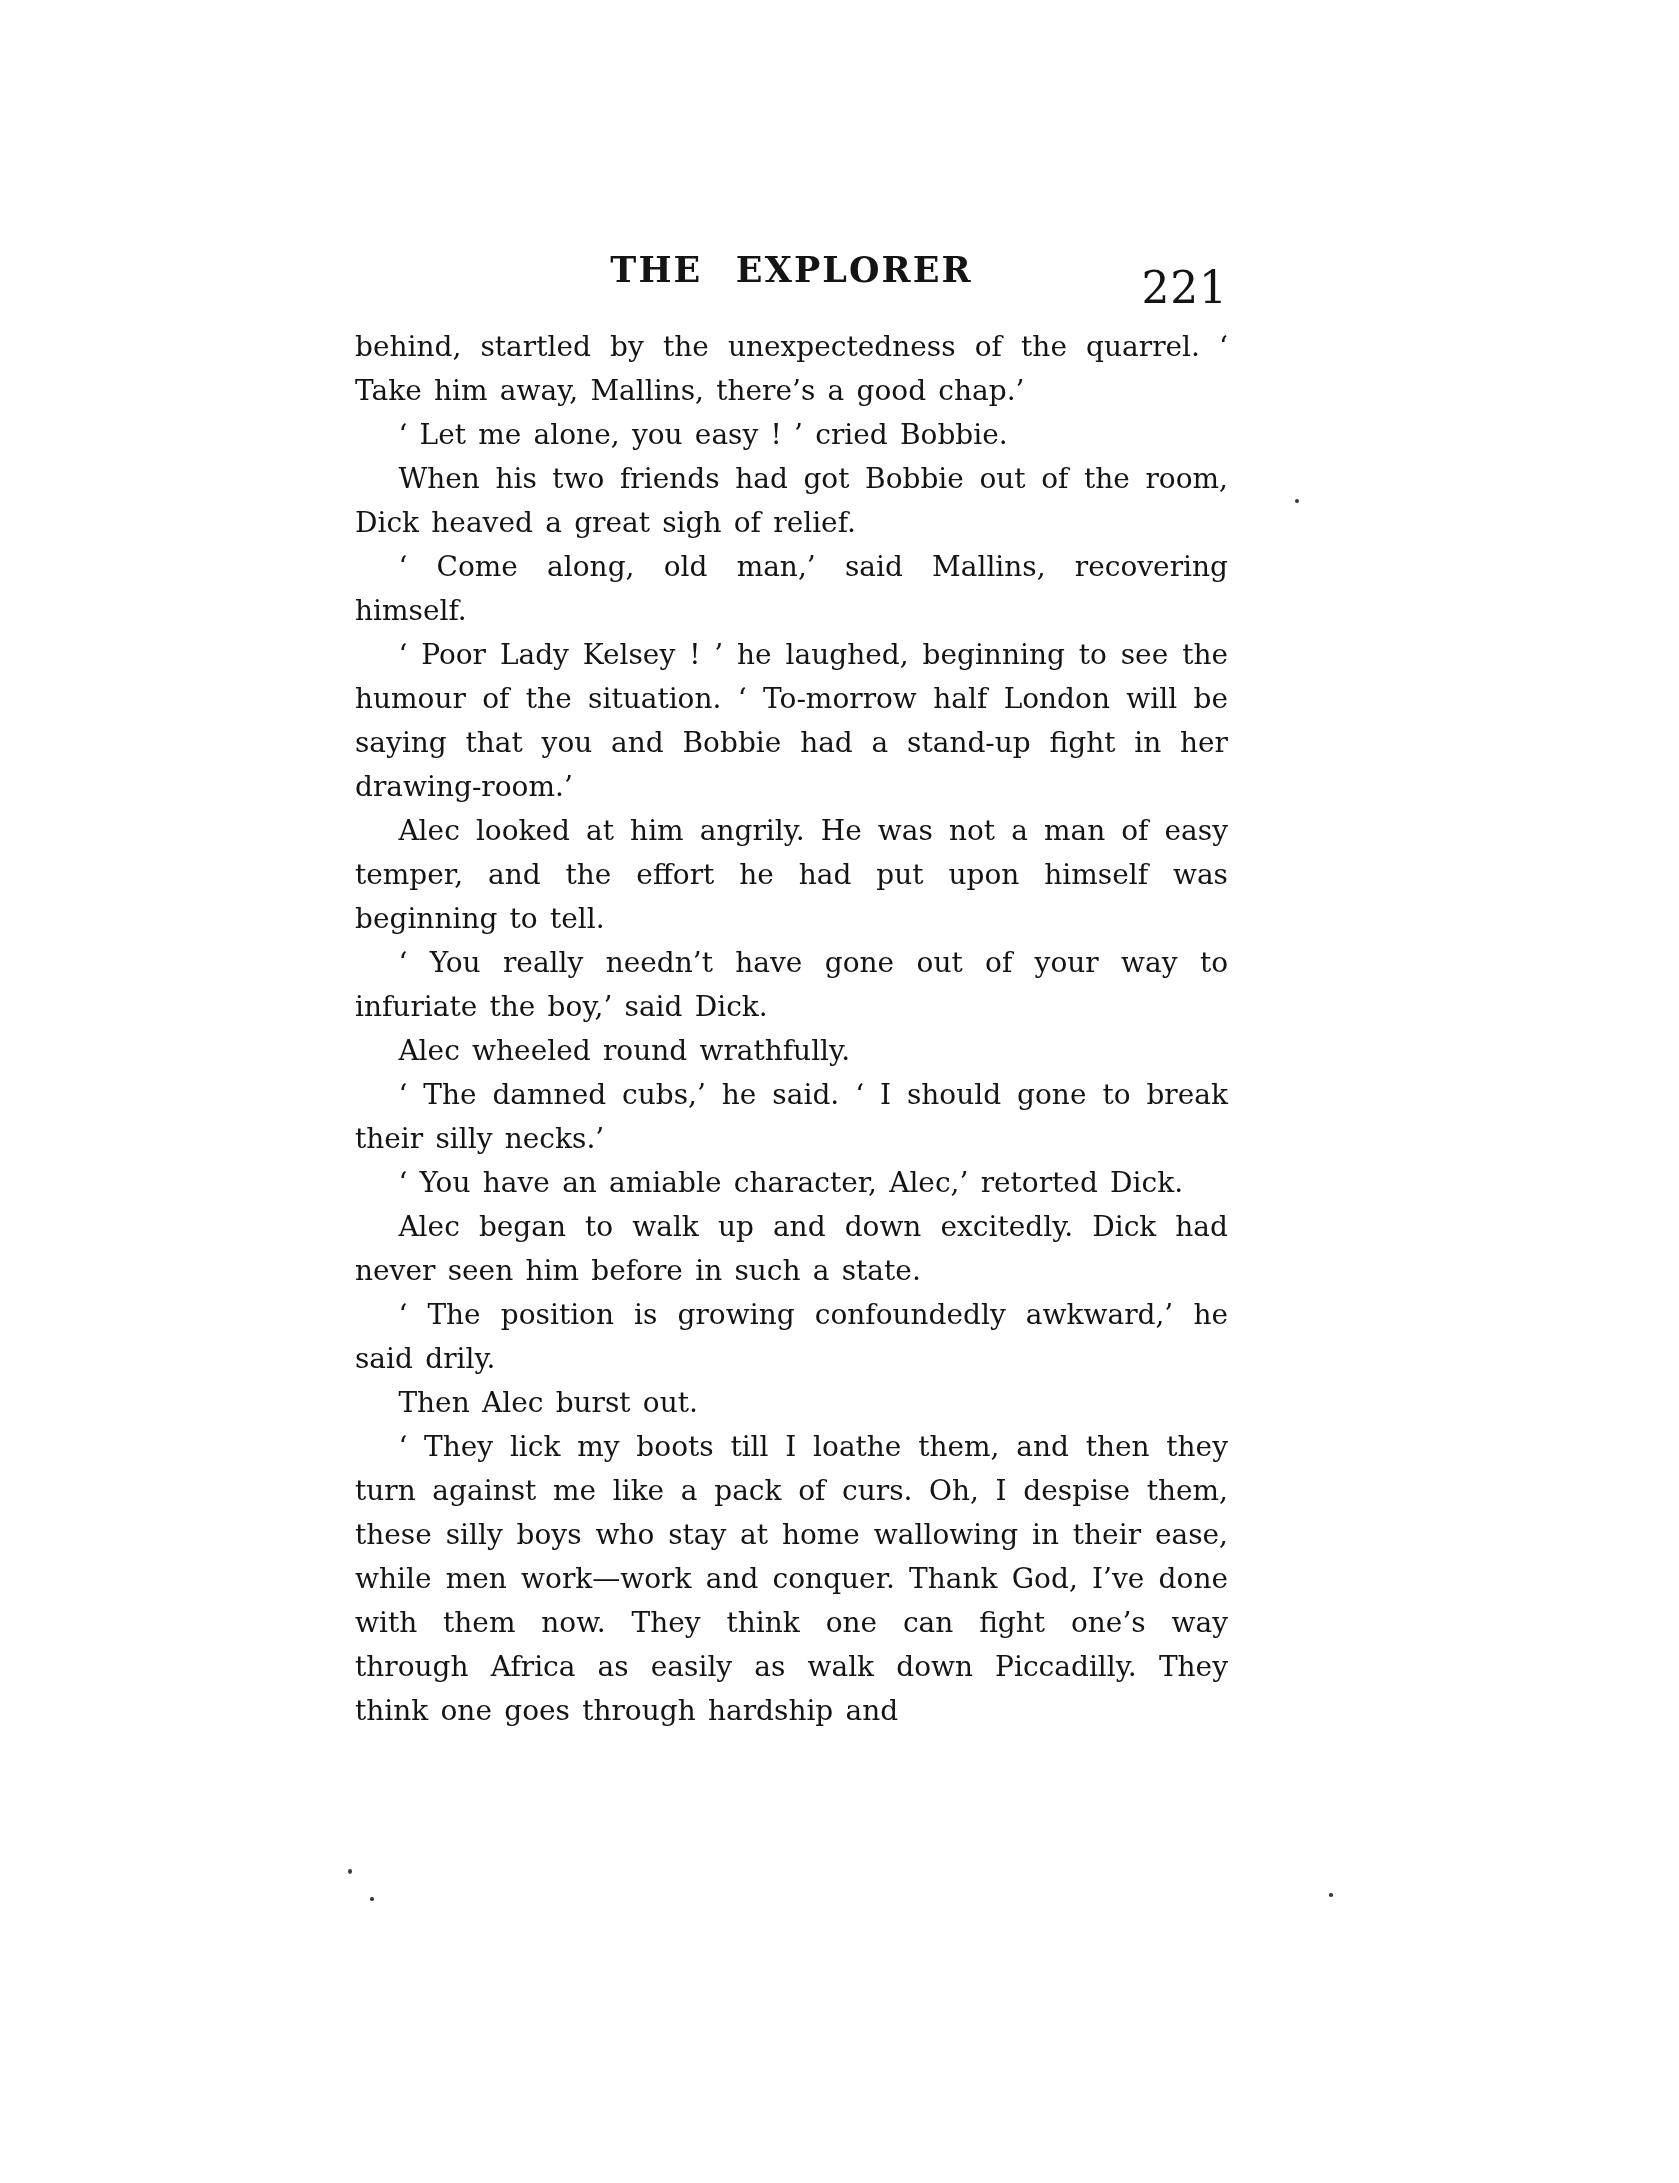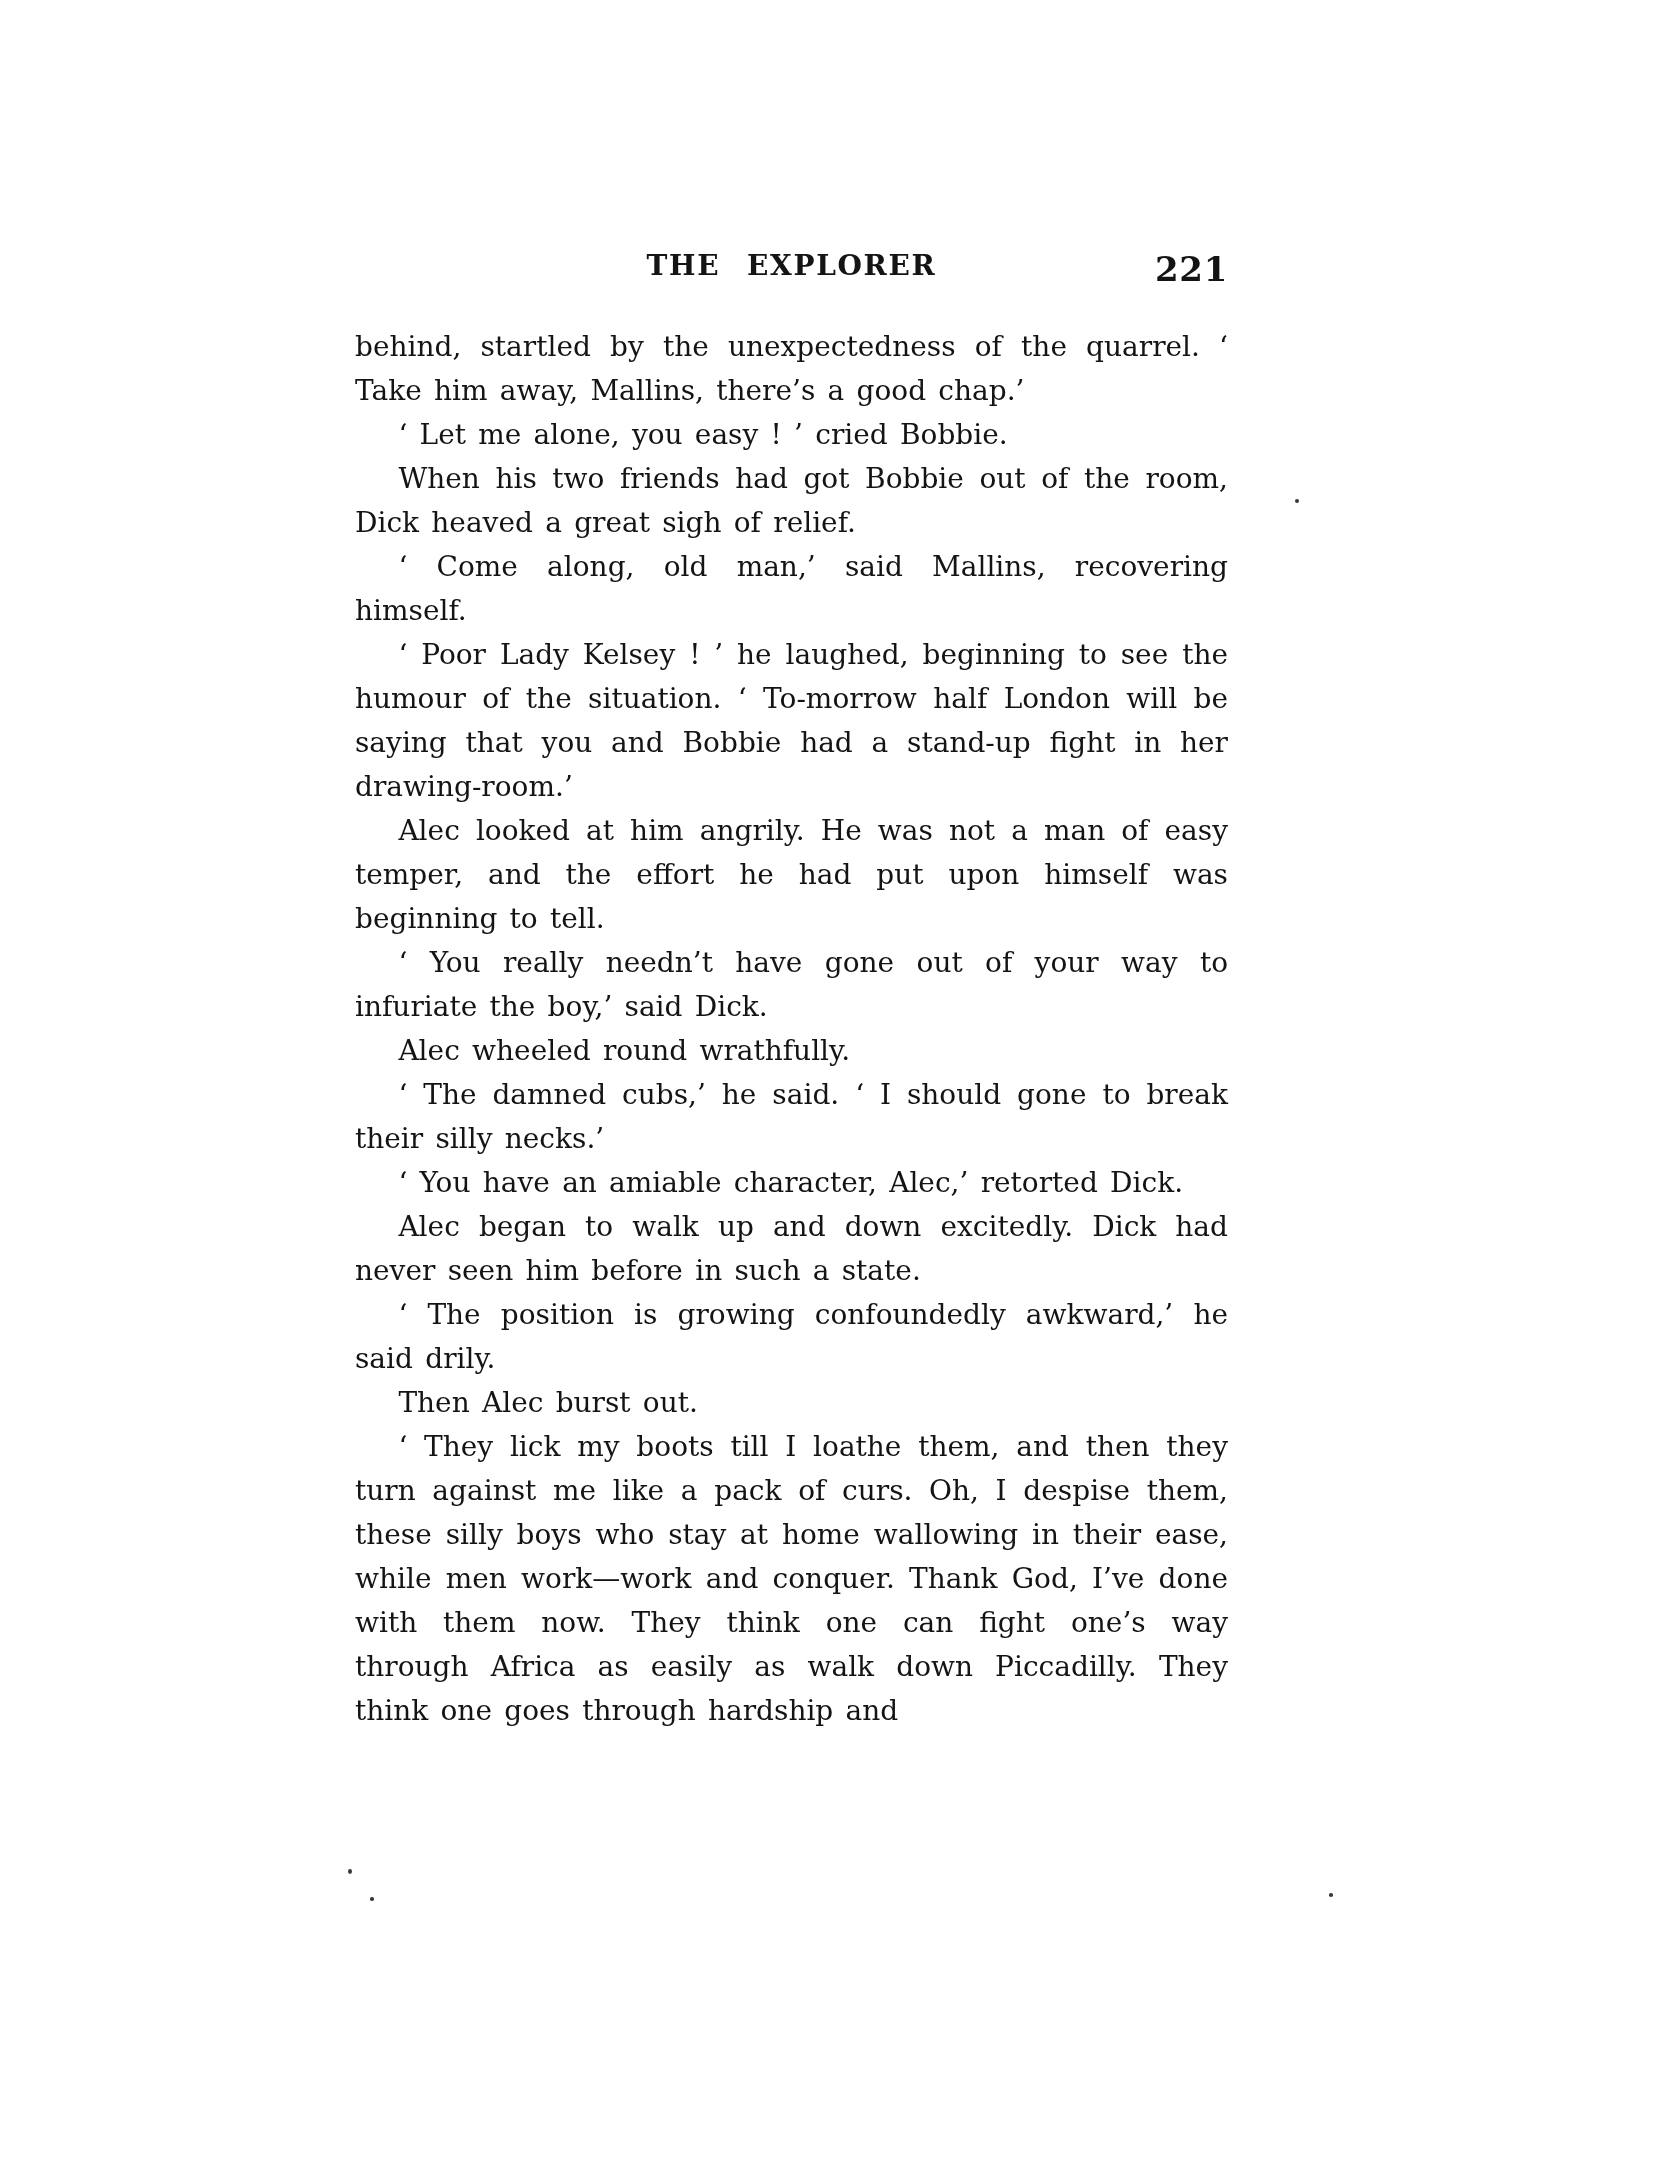--- a/index.html
+++ b/index.html
@@ -25,32 +25,32 @@
   .page-header {
     position: relative;
     height: 51px;
     margin-bottom: 25px;
   }
   .running-title {
     position: absolute;
     left: 0;
     right: 0;
     text-align: center;
-    font-size: 28px;
+    font-size: 35px;
     font-weight: bold;
     letter-spacing: 0.06em;
     word-spacing: 0.55em;
     white-space: nowrap;
   }
   .page-number {
     position: absolute;
     right: 0;
-    top: 0;
-    font-size: 34px;
-    font-weight: bold;
+    top: 13px;
+    font-size: 44px;
+    font-weight: normal;
     letter-spacing: 0.02em;
   }
   .page-text p {
     margin: 0;
     font-size: 28px;
     line-height: 44px;
     text-align: justify;
     text-indent: 1.55em;
     word-spacing: 0.12em;
   }

